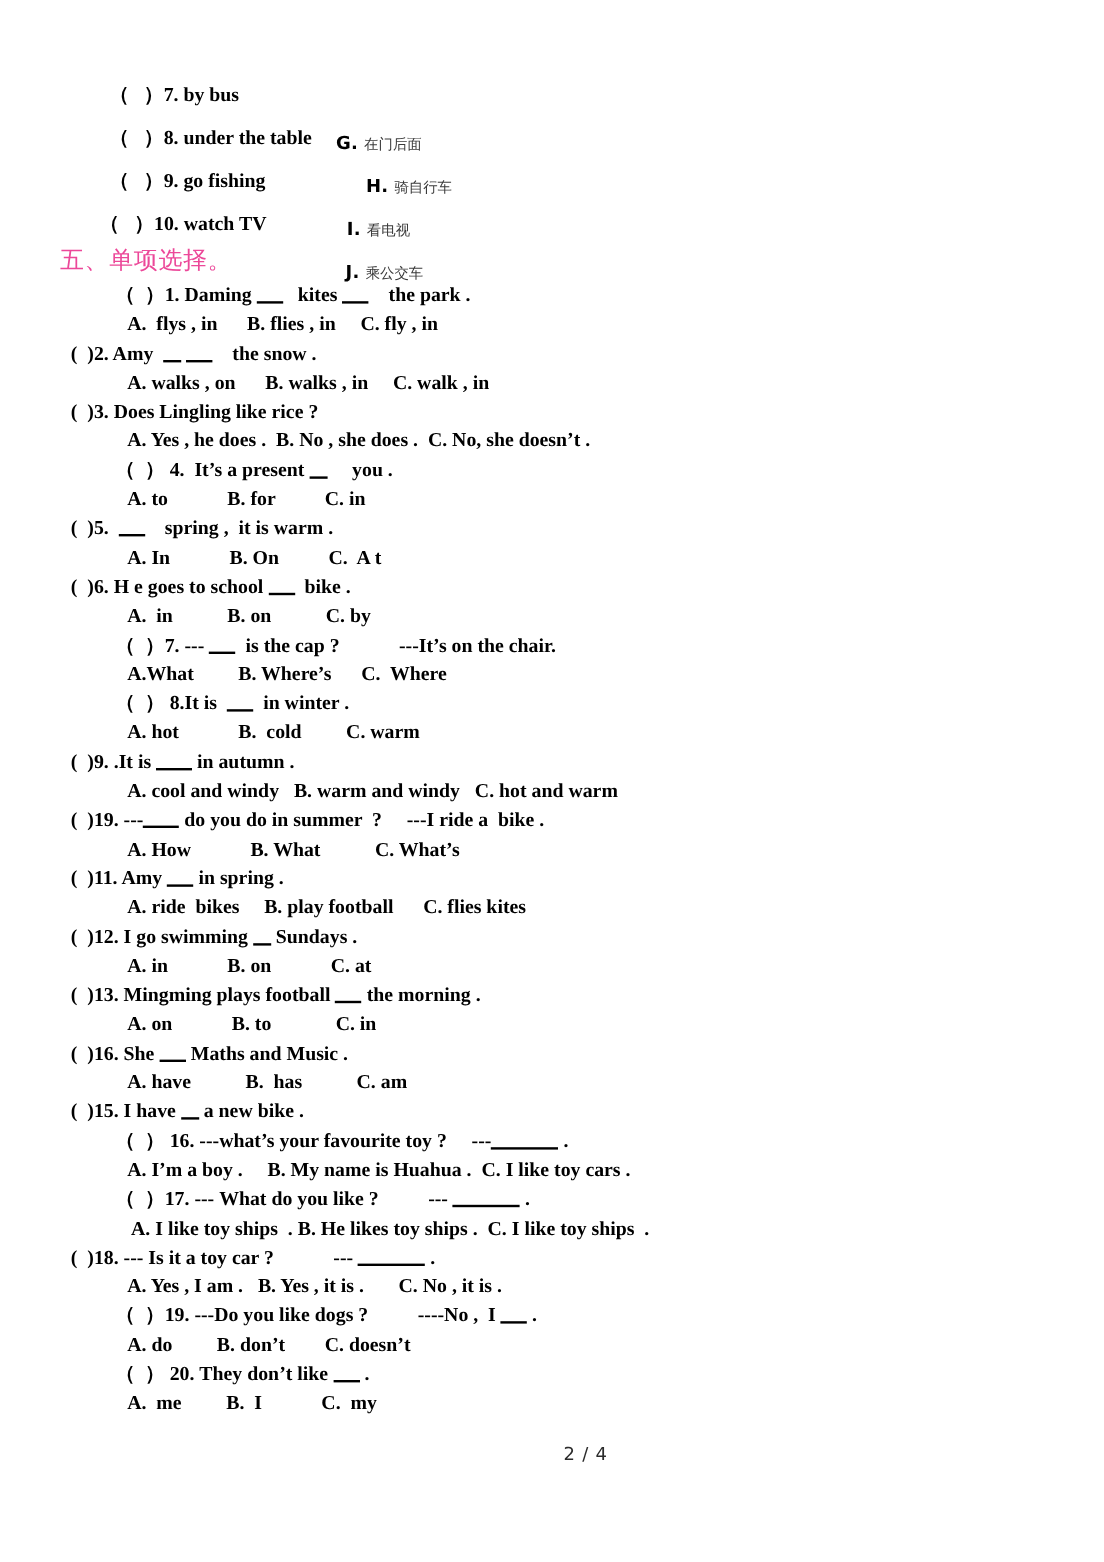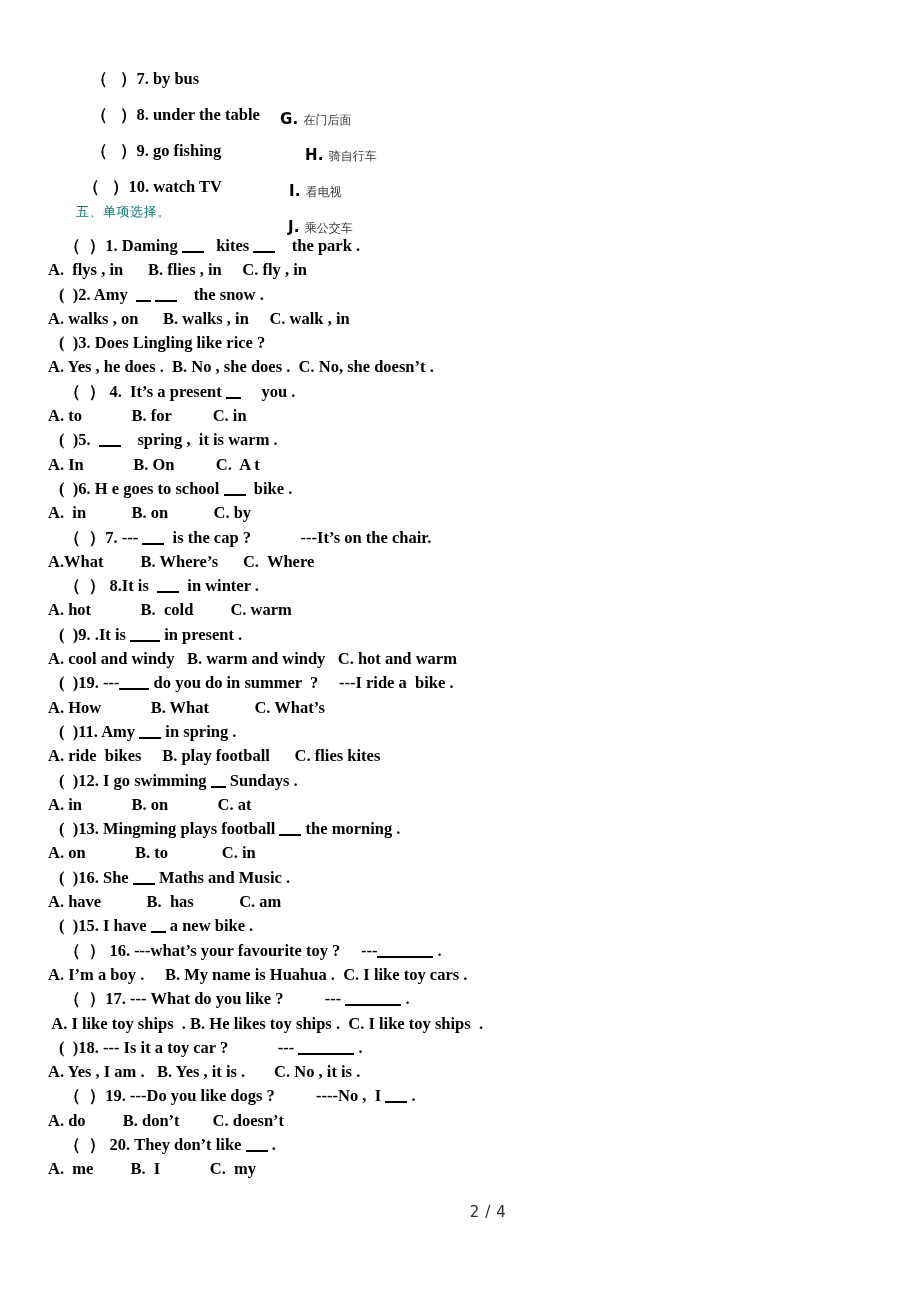--- a/index.html
+++ b/index.html
@@ -71,48 +71,48 @@
     font-weight: normal;
     font-size: 12px;
     color: #3a3a3a;
     padding-left: 5px;
   }
   .mr-wrap { position: relative; width: 100%; }
 
   
   .section-heading {
     position: absolute;
-    left: 76px;
+    left: 50px;
     top: 203px;
     font-family: "DejaVu Sans", "Liberation Sans", sans-serif;
-    font-size: 13px;
+    font-size: 20px;
     font-weight: normal;
-    color: #0f766e;
+    color: #ec4899;
     letter-spacing: 0.5px;
     white-space: pre;
   }
 
   
   .mc-block {
     position: absolute;
     left: 0px;
     top: 234px;
     width: 920px;
   }
   .mc-line {
     font-weight: bold;
     font-size: 16.5px;
     line-height: 24.3px;
     white-space: pre;
     font-family: "Liberation Serif", "DejaVu Serif", serif;
   }
   .q-line.tight { padding-left: 59px; }
-  .q-line.wide  { padding-left: 64px; }
+  .q-line.wide  { padding-left: 96px; }
   .opt-line     { padding-left: 93px; }
-  .opt-line.ind { padding-left: 48px; }
+  .opt-line.ind { padding-left: 106px; }
 
   .blank {
     display: inline-block;
     border-bottom: 2px solid #000;
     vertical-align: -2px;
     height: 12px;
   }
   .b-sm  { width: 15px; }
   .b-md  { width: 22px; }
   .b-lg  { width: 30px; }
@@ -203,21 +203,21 @@
 
     <div class="mc-line q-line tight"><span>(  )</span><span>6. H e goes to school </span><span class="blank b-md"></span><span>  bike .</span></div>
     <div class="mc-line opt-line ind">A.  in           B. on           C. by</div>
 
     <div class="mc-line q-line wide"><span>（  ）</span><span>7. --- </span><span class="blank b-md"></span><span>  is the cap ?            ---It’s on the chair.</span></div>
     <div class="mc-line opt-line ind">A.What         B. Where’s      C.  Where</div>
 
     <div class="mc-line q-line wide"><span>（  ）</span><span> 8.It is  </span><span class="blank b-md"></span><span>  in winter .</span></div>
     <div class="mc-line opt-line ind">A. hot            B.  cold         C. warm</div>
 
-    <div class="mc-line q-line tight"><span>(  )</span><span>9. .It is </span><span class="blank b-lg"></span><span> in present .</span></div>
+    <div class="mc-line q-line tight"><span>(  )</span><span>9. .It is </span><span class="blank b-lg"></span><span> in autumn .</span></div>
     <div class="mc-line opt-line ind">A. cool and windy   B. warm and windy   C. hot and warm</div>
 
     <div class="mc-line q-line tight"><span>(  )</span><span>19. ---</span><span class="blank b-lg"></span><span> do you do in summer  ?     ---I ride a  bike .</span></div>
     <div class="mc-line opt-line ind">A. How            B. What           C. What’s</div>
 
     <div class="mc-line q-line tight"><span>(  )</span><span>11. Amy </span><span class="blank b-md"></span><span> in spring .</span></div>
     <div class="mc-line opt-line ind">A. ride  bikes     B. play football      C. flies kites</div>
 
     <div class="mc-line q-line tight"><span>(  )</span><span>12. I go swimming </span><span class="blank b-sm"></span><span> Sundays .</span></div>
     <div class="mc-line opt-line ind">A. in            B. on            C. at</div>

